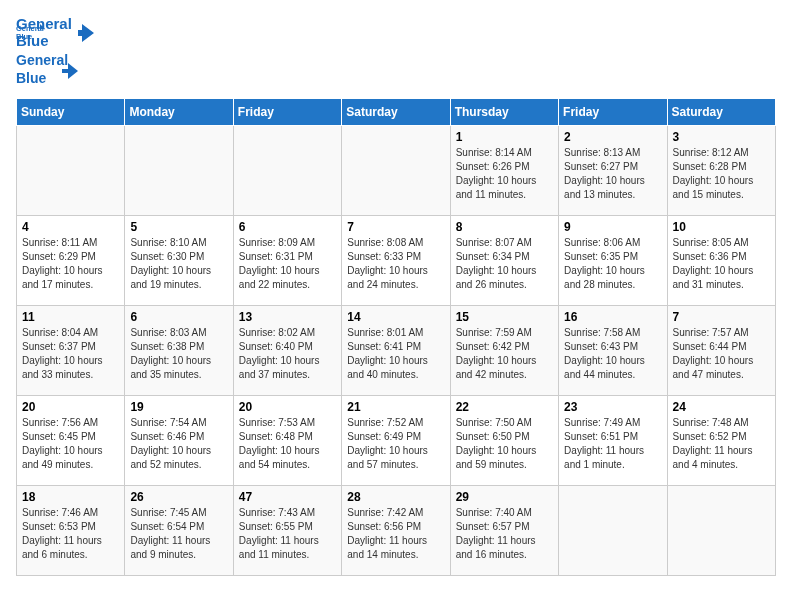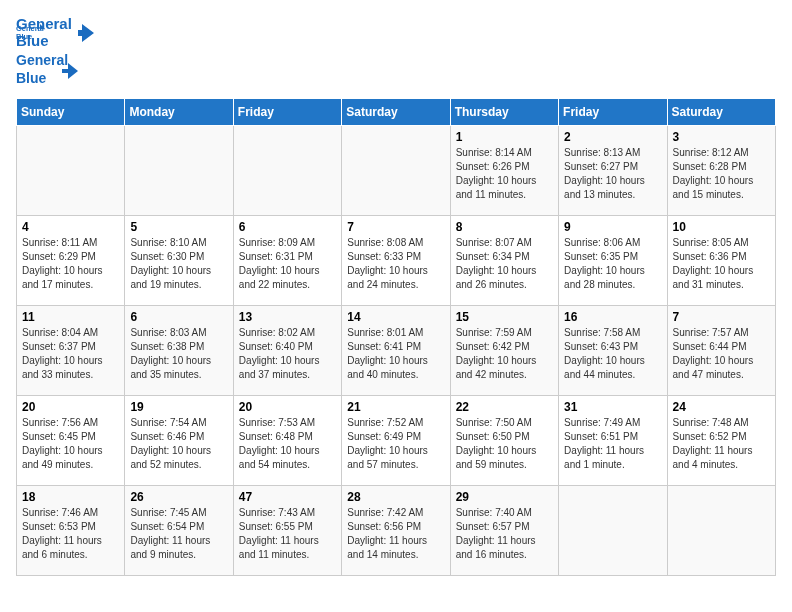--- a/index.html
+++ b/index.html
@@ -211,21 +211,21 @@
         </td>
         <td>
           <span class="day-num">21</span>
           <div class="day-info">Sunrise: 7:52 AM<br>Sunset: 6:49 PM<br>Daylight: 10 hours<br>and 57 minutes.</div>
         </td>
         <td>
           <span class="day-num">22</span>
           <div class="day-info">Sunrise: 7:50 AM<br>Sunset: 6:50 PM<br>Daylight: 10 hours<br>and 59 minutes.</div>
         </td>
         <td>
-          <span class="day-num">31</span>
+          <span class="day-num">23</span>
           <div class="day-info">Sunrise: 7:49 AM<br>Sunset: 6:51 PM<br>Daylight: 11 hours<br>and 1 minute.</div>
         </td>
         <td>
           <span class="day-num">24</span>
           <div class="day-info">Sunrise: 7:48 AM<br>Sunset: 6:52 PM<br>Daylight: 11 hours<br>and 4 minutes.</div>
         </td>
       </tr>
       <tr>
         <td>
           <span class="day-num">18</span>

